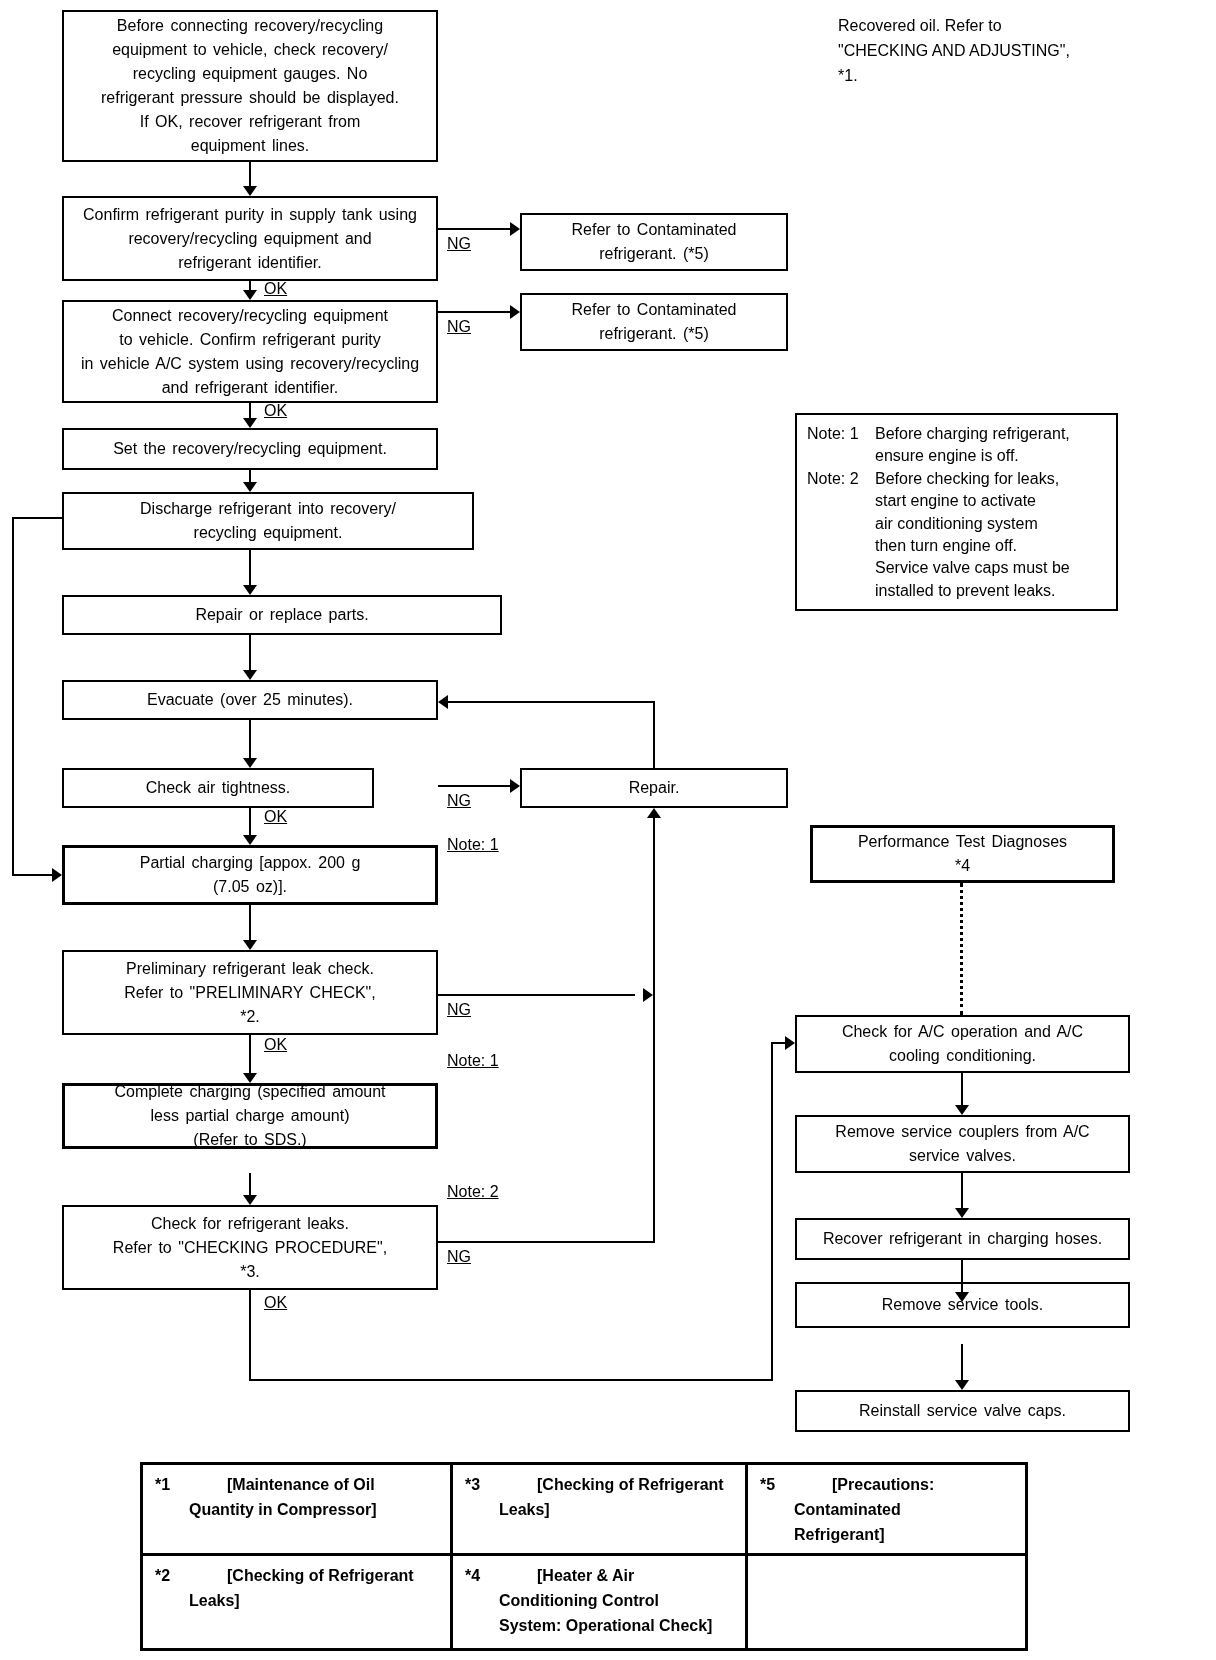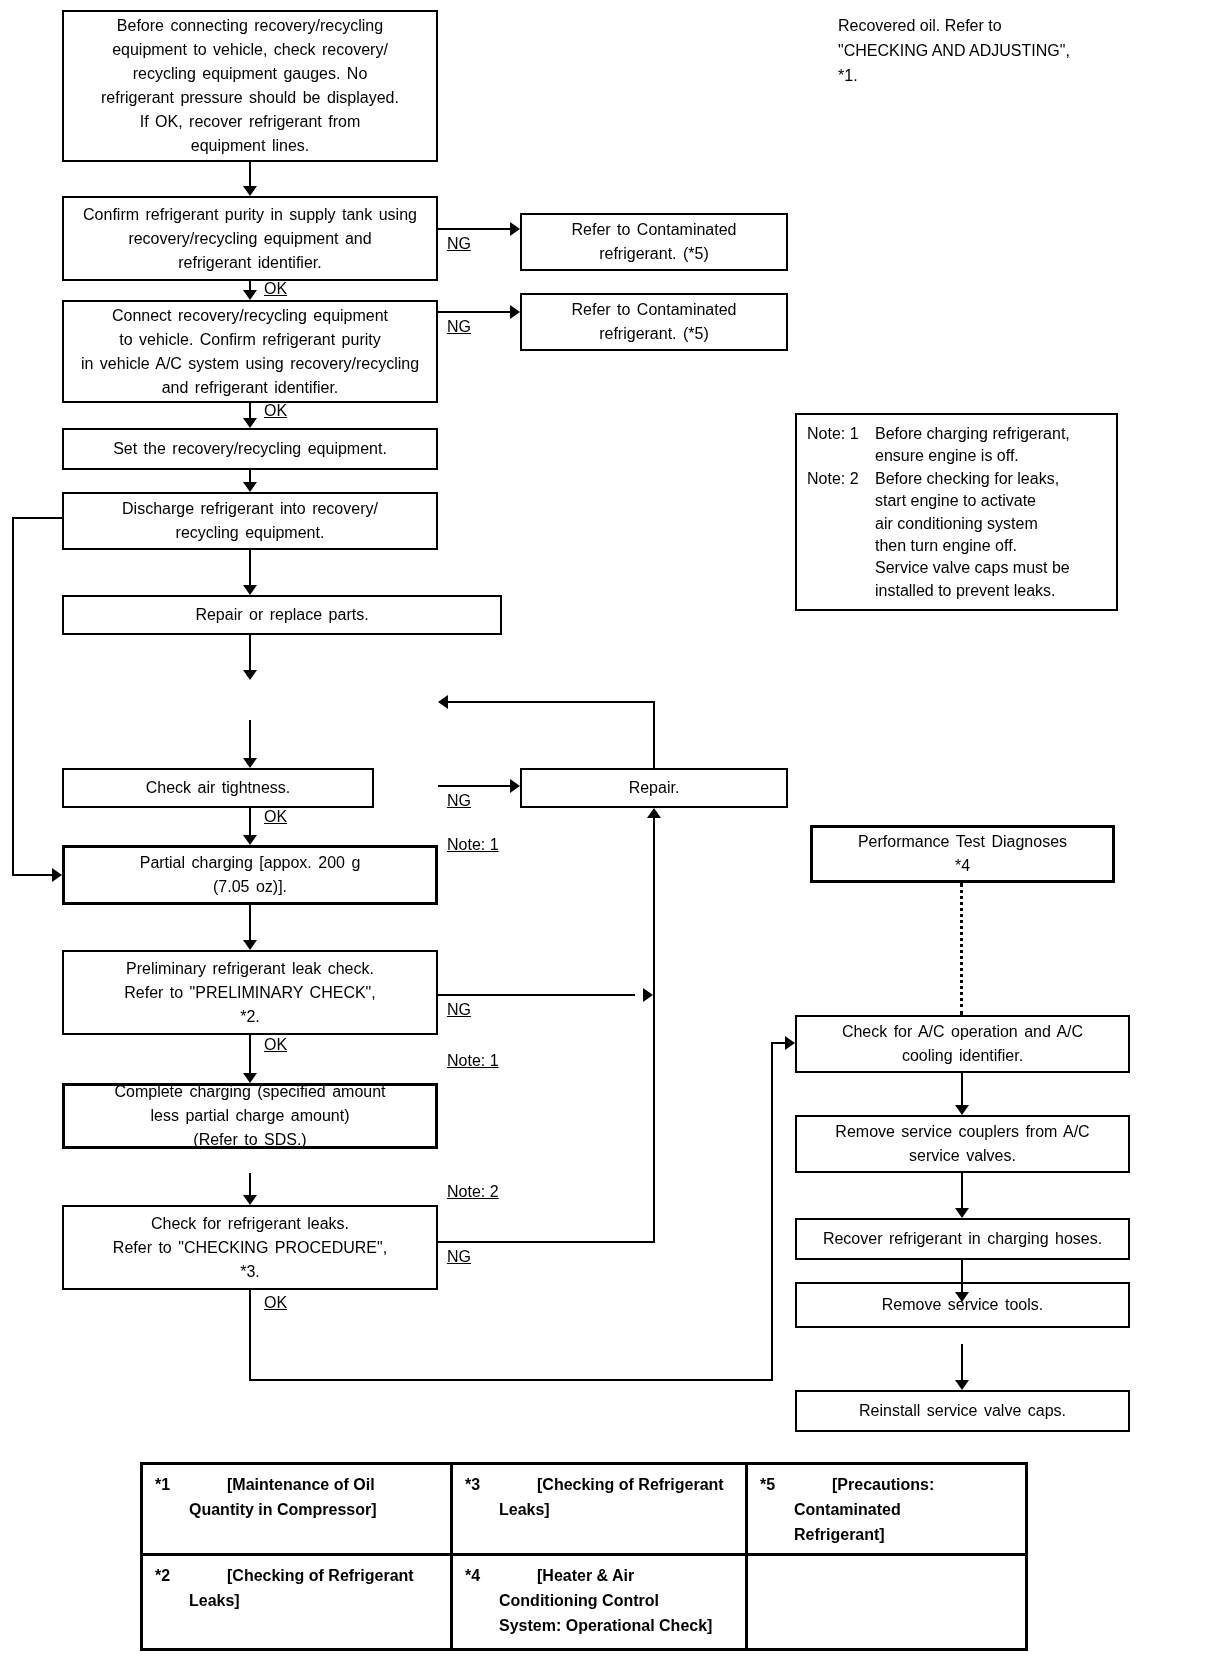--- a/index.html
+++ b/index.html
@@ -47,23 +47,24 @@
 If OK, recover refrigerant from
 equipment lines.</div>
   <div class="fbox" style="left:62px;top:196px;width:376px;height:85px;">Confirm refrigerant purity in supply tank using
 recovery/recycling equipment and
 refrigerant identifier.</div>
   <div class="fbox" style="left:62px;top:300px;width:376px;height:103px;">Connect recovery/recycling equipment
 to vehicle. Confirm refrigerant purity
 in vehicle A/C system using recovery/recycling
 and refrigerant identifier.</div>
   <div class="fbox" style="left:62px;top:428px;width:376px;height:42px;">Set the recovery/recycling equipment.</div>
-  <div class="fbox" style="left:62px;top:492px;width:376px;height:58px;">Discharge refrigerant into recovery/
+  <div class="fbox" style="left:62px;top:492px;width:412px;height:58px;">Discharge refrigerant into recovery/
 recycling equipment.</div>
   <div class="fbox" style="left:62px;top:595px;width:440px;height:40px;">Repair or replace parts.</div>
+  <div class="fbox" style="left:62px;top:680px;width:376px;height:40px;">Evacuate (over 25 minutes).</div>
   <div class="fbox" style="left:62px;top:768px;width:312px;height:40px;">Check air tightness.</div>
   <div class="fbox thick" style="left:62px;top:845px;width:376px;height:60px;">Partial charging [appox. 200 g
 (7.05 oz)].</div>
   <div class="fbox" style="left:62px;top:950px;width:376px;height:85px;">Preliminary refrigerant leak check.
 Refer to "PRELIMINARY CHECK",
 *2.</div>
   <div class="fbox thick" style="left:62px;top:1083px;width:376px;height:66px;">Complete charging (specified amount
 less partial charge amount)
 (Refer to SDS.)</div>
   <div class="fbox" style="left:62px;top:1205px;width:376px;height:85px;">Check for refrigerant leaks.
@@ -89,21 +90,21 @@
 air conditioning system
 then turn engine off.
 Service valve caps must be
 installed to prevent leaks.</span>
     </div>
   </div>
 
   <div class="fbox thick" style="left:810px;top:825px;width:305px;height:58px;">Performance Test Diagnoses
 *4</div>
   <div class="fbox" style="left:795px;top:1015px;width:335px;height:58px;">Check for A/C operation and A/C
-cooling identifier.</div>
+cooling conditioning.</div>
   <div class="fbox" style="left:795px;top:1115px;width:335px;height:58px;">Remove service couplers from A/C
 service valves.</div>
   <div class="fbox" style="left:795px;top:1218px;width:335px;height:42px;">Recover refrigerant in charging hoses.</div>
   <div class="fbox" style="left:795px;top:1282px;width:335px;height:46px;">Remove service tools.</div>
   <div class="fbox" style="left:795px;top:1390px;width:335px;height:42px;">Reinstall service valve caps.</div>
 
   <div class="lv" style="left:249px;top:162px;height:24px;"></div>
   <div class="ad" style="left:243px;top:186px;"></div>
 
   <div class="lv" style="left:249px;top:281px;height:9px;"></div>

